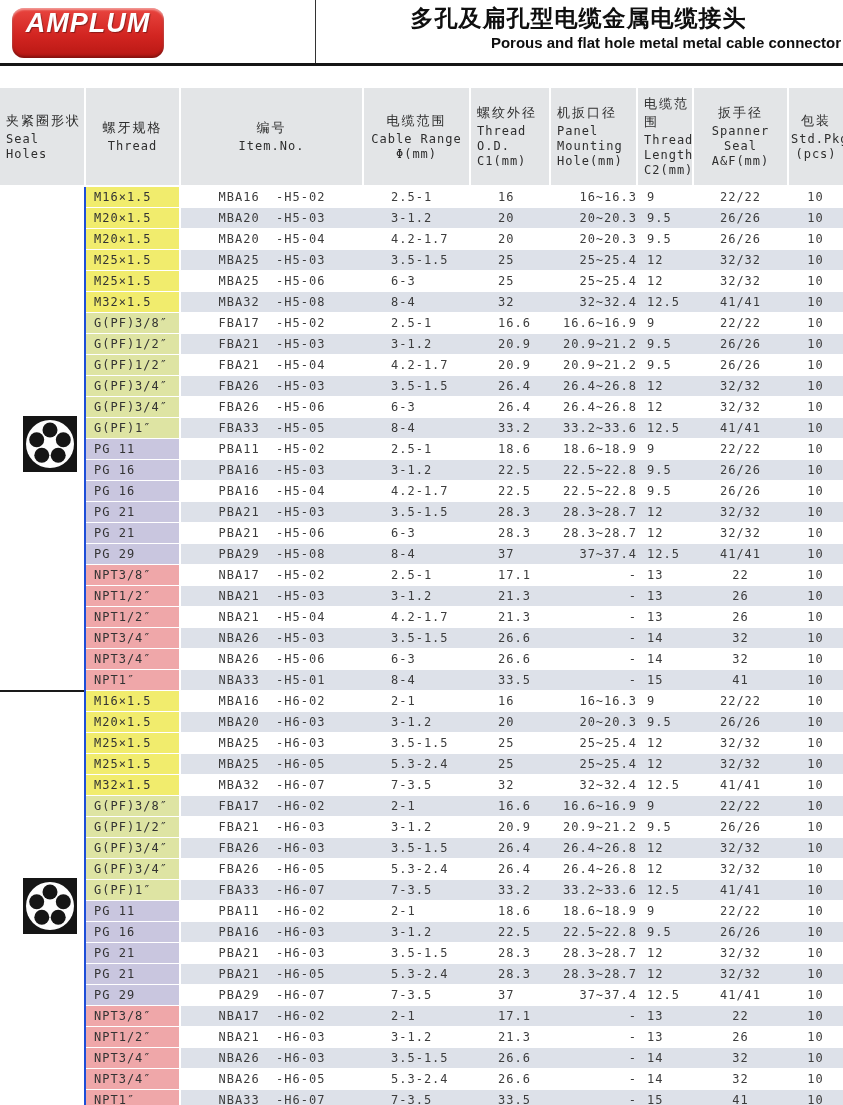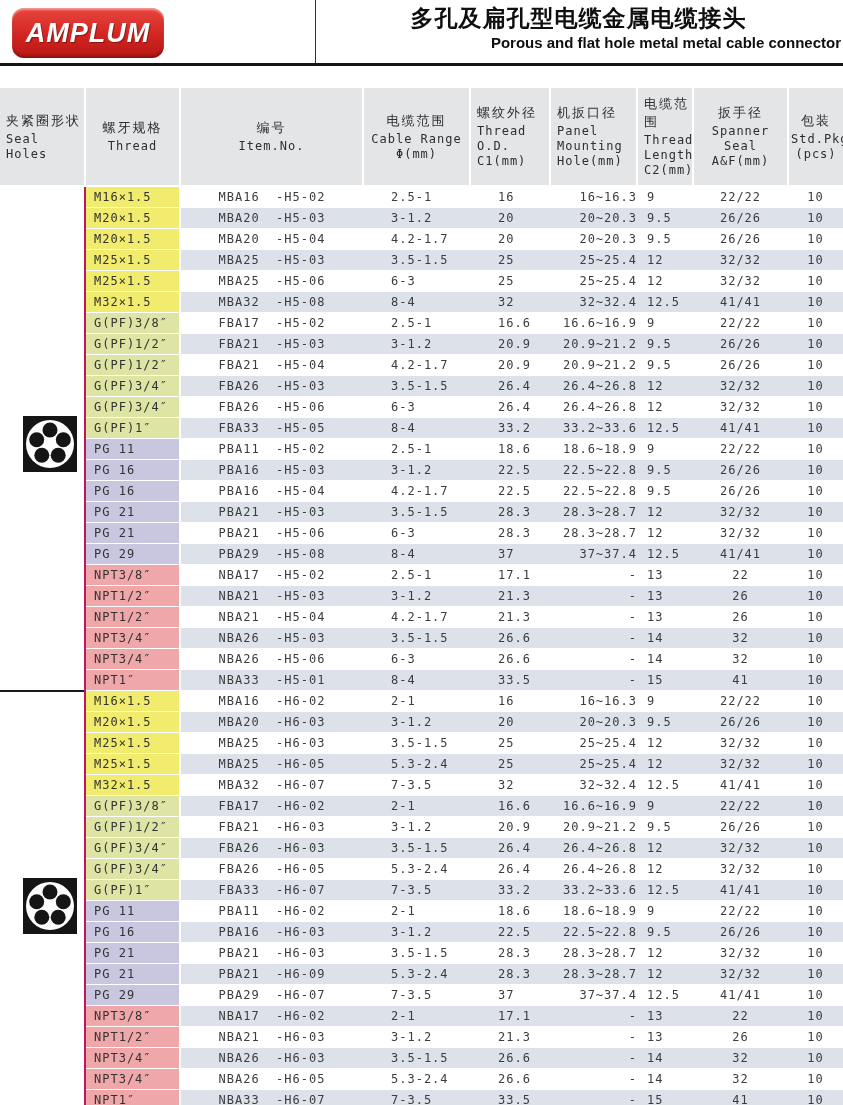--- a/index.html
+++ b/index.html
@@ -6,21 +6,21 @@
   body{width:843px;font-family:"DejaVu Sans Mono","DejaVu Sans",sans-serif;color:#3a3a3a;}
 
   
   .top{height:63px;border-bottom:3px solid #161616;display:flex;align-items:flex-start;}
   .logo-wrap{width:316px;height:100%;border-right:1px solid #333;box-sizing:border-box;
              display:flex;align-items:flex-start;padding:8px 0 0 12px;}
   .logo{width:152px;height:50px;border-radius:12px;
         background:linear-gradient(180deg,#e9453f 0%,#d22521 55%,#b81713 100%);
         box-shadow:inset 0 2px 2px rgba(255,255,255,.45), inset 0 -2px 3px rgba(0,0,0,.3);
         color:#fff;font-style:italic;font-weight:bold;font-size:27px;letter-spacing:1px;
-        display:flex;align-items:center;justify-content:center;
+        display:flex;justify-content:center;
         font-family:"Liberation Sans",sans-serif;text-shadow:1px 1px 1px rgba(0,0,0,.35);}
   .titles{flex:1;text-align:right;padding:4px 2px 0 0;}
   .title-zh{font-size:23px;font-weight:700;color:#0f0f0f;letter-spacing:1px;
             font-family:"DejaVu Sans",sans-serif;line-height:1.3;text-align:center;}
   .title-en{font-size:15px;font-weight:700;color:#0f0f0f;
             font-family:"Liberation Sans",sans-serif;line-height:1.2;}
   .gap{height:22px;}
 
   
   table{border-collapse:collapse;table-layout:fixed;width:843px;font-size:12px;}
@@ -35,21 +35,21 @@
   th .en{font-size:12px;letter-spacing:1px;color:#2e2e2e;line-height:1.25;}
   th.left{text-align:left;padding-left:6px;}
 
   tbody td{height:20px;padding:0;border-bottom:1px solid #fff;letter-spacing:1px;
            white-space:pre;color:#3c3c3c;}
   tbody tr:nth-child(even) td{background:#dde1e9;}
   td.seal-cell{background:#fff !important;text-align:center;vertical-align:middle;}
   td.section-divide{border-top:2px solid #1a1a1a;}
 
   td.col-thread{text-align:left;padding-left:8px;color:#333;
-                border-left:2px solid #be185d;border-right:2px solid #fff;}
+                border-left:2px solid #1d4ed8;border-right:2px solid #fff;}
   td.thread-m  {background:#f1ec6d !important;}
   td.thread-g  {background:#dee4a3 !important;}
   td.thread-pg {background:#c9c6df !important;}
   td.thread-npt{background:#efa7a9 !important;}
 
   td.col-item{text-align:center;}
   td.col-cable{text-align:left;padding-left:28px;}
   td.col-od{text-align:left;padding-left:28px;}
   td.col-panel{text-align:right;padding-left:10px;}
   td.col-len{text-align:left;padding-left:10px;}
@@ -521,21 +521,21 @@
         <td class="col-item">PBA21  -H6-03</td>
         <td class="col-cable">3.5-1.5</td>
         <td class="col-od">28.3</td>
         <td class="col-panel">28.3~28.7</td>
         <td class="col-len">12</td>
         <td class="col-spanner">32/32</td>
         <td class="col-pkg">10</td>
       </tr>
       <tr>
         <td class="col-thread thread-pg">PG 21</td>
-        <td class="col-item">PBA21  -H6-09</td>
+        <td class="col-item">PBA21  -H6-05</td>
         <td class="col-cable">5.3-2.4</td>
         <td class="col-od">28.3</td>
         <td class="col-panel">28.3~28.7</td>
         <td class="col-len">12</td>
         <td class="col-spanner">32/32</td>
         <td class="col-pkg">10</td>
       </tr>
       <tr>
         <td class="col-thread thread-pg">PG 29</td>
         <td class="col-item">PBA29  -H6-07</td>

